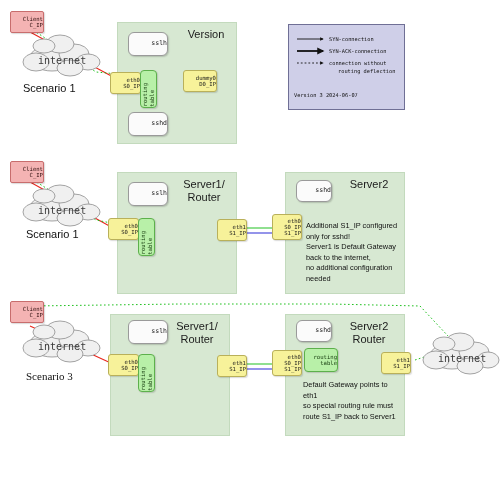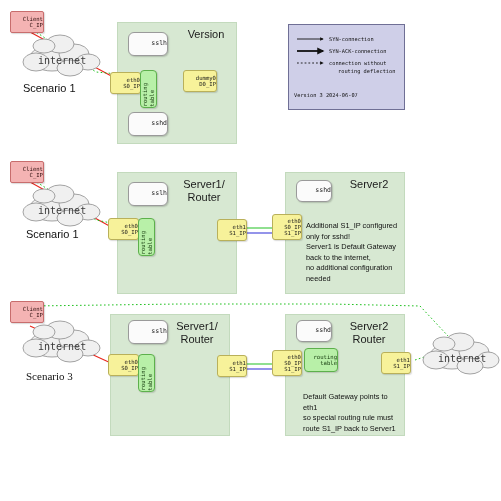--- a/index.html
+++ b/index.html
@@ -308,18 +308,18 @@
   <div class="node n-green" style="left:304px;top:348px;width:34px;height:24px;">
     <span>routing</span>
     <span>table</span>
   </div>
 
   <div class="node n-yellow" style="left:381px;top:352px;width:30px;height:22px;">
     <span>eth1</span>
     <span>S1_IP</span>
   </div>
 
-  <div class="note" style="left:303px;top:392px;width:98px;">Default Gateway points to
+  <div class="note" style="left:303px;top:380px;width:98px;">Default Gateway points to
 eth1
 so special routing rule must
 route S1_IP back to Server1</div>
 
 </div>
 
 </body></html>

